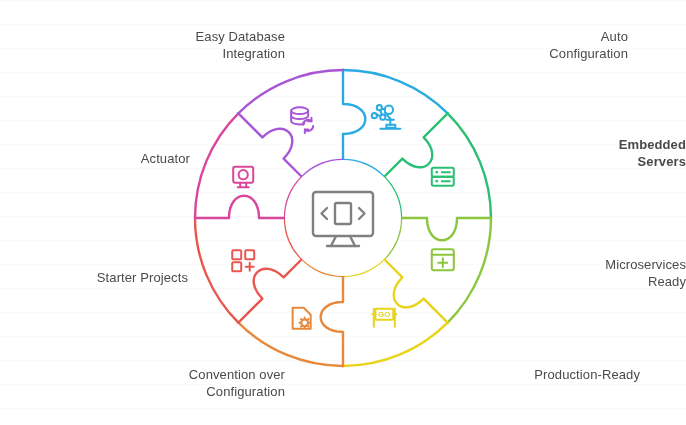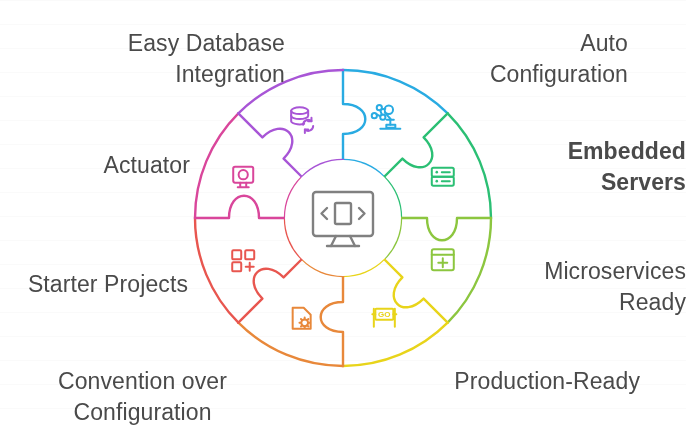--- a/index.html
+++ b/index.html
@@ -16,21 +16,21 @@
       to bottom,
       #fafafa 0px, #fafafa 1px,
       #ffffff 1px, #ffffff 24px);
     pointer-events:none;
   }
   #stage{position:absolute;inset:0;}
   svg#wheel{position:absolute;left:0;top:0;}
   .lbl{
     position:absolute;
     color:#4a4a4a;
-    font-size:23px;
+    font-size:13px;
     line-height:1.33;
     letter-spacing:.1px;
     white-space:pre-line;
   }
   .lbl.r{text-align:right;}
   .lbl.l{text-align:right;}
 </style>
 </head>
 <body>
 
@@ -167,20 +167,20 @@
 Configuration</div>
 
   <div class="lbl l" style="left:506px;width:180px;top:136px;font-weight:bold;">Embedded
 Servers</div>
 
   <div class="lbl l" style="left:506px;width:180px;top:256px;">Microservices
 Ready</div>
 
   <div class="lbl l" style="left:410px;width:230px;top:366px;">Production-Ready</div>
 
-  <div class="lbl r" style="left:0;width:285px;top:366px;text-align:center;">Convention over
+  <div class="lbl r" style="left:0;width:285px;top:366px;">Convention over
 Configuration</div>
 
   <div class="lbl r" style="left:0;width:190px;top:150px;">Actuator</div>
 
   <div class="lbl r" style="left:0;width:188px;top:269px;">Starter Projects</div>
 
 </div>
 
 </body></html>

